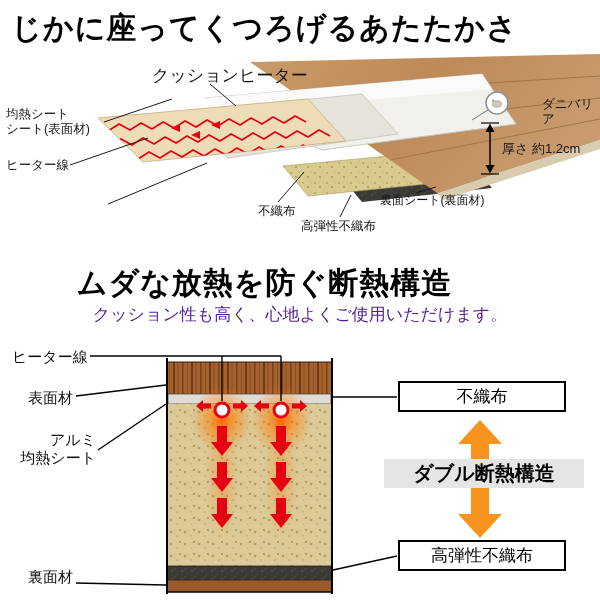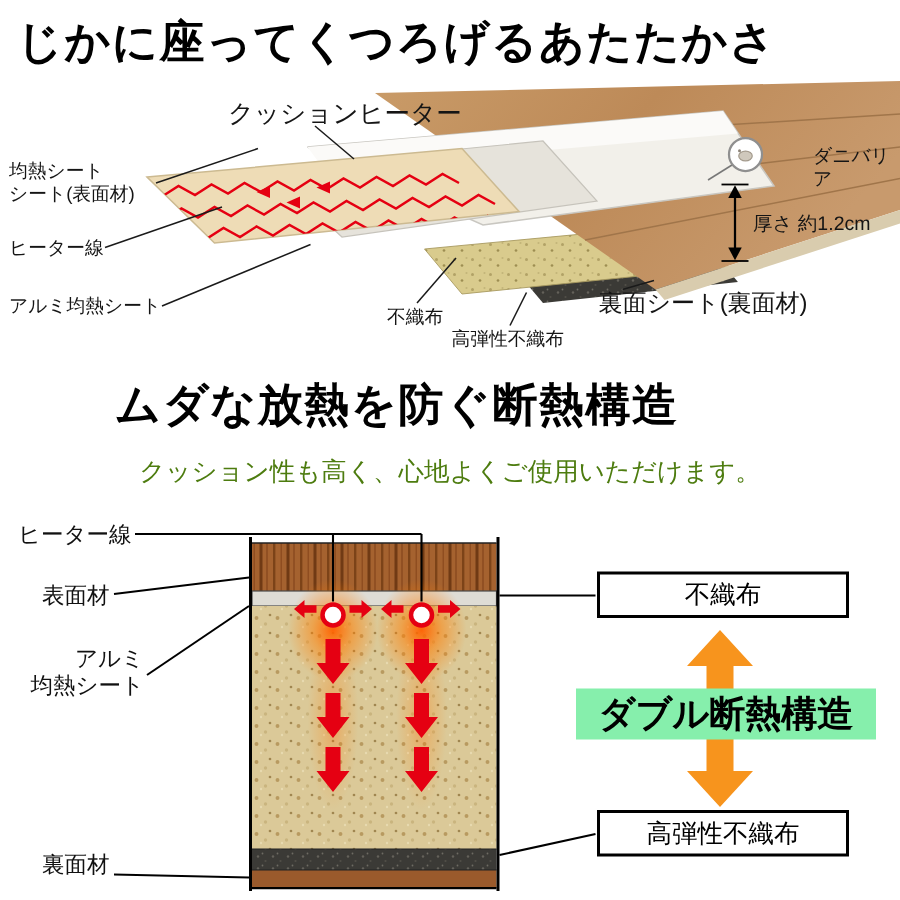--- a/index.html
+++ b/index.html
@@ -2,30 +2,30 @@
 <html><head>
 <meta charset="utf-8">
 <style>
   html,body{margin:0;padding:0;background:#fff;}
   .page{position:relative;width:600px;height:600px;background:#ffffff;overflow:hidden;
         font-family:"Liberation Sans",sans-serif;color:#111;}
   svg.canvas{position:absolute;left:0;top:0;}
   .ttl{position:absolute;left:0;width:529px;text-align:center;font-weight:bold;color:#000;
        letter-spacing:1px;margin:0;}
   .ttl.h1{top:8px;font-size:30px;}
-  .ttl.h2{top:250px;font-size:30px;}
-  .sub{position:absolute;top:303px;left:0;width:600px;text-align:center;font-size:17px;color:#4d7c0f;margin:0;}
+  .ttl.h2{top:263px;font-size:30px;}
+  .sub{position:absolute;top:303px;left:0;width:600px;text-align:center;font-size:17px;color:#4c1d95;margin:0;}
   .lbl{position:absolute;font-size:12.5px;line-height:1.22;color:#151515;white-space:pre-line;}
   .lbl.bold{font-weight:normal;}
   .lbl2{position:absolute;font-size:15px;line-height:1.18;color:#111;white-space:pre-line;}
   .infobox{position:absolute;width:168px;height:31px;border:2px solid #000;background:#fff;
            display:flex;align-items:center;justify-content:center;font-size:17px;color:#000;
            box-sizing:border-box;}
-  .dbl{position:absolute;left:384px;top:459px;width:200px;text-align:center;font-size:24px;
-       font-weight:bold;background:#86efac;color:#000;padding:1px 0;}
+  .dbl{position:absolute;left:384px;top:459px;width:200px;text-align:center;font-size:20px;
+       font-weight:bold;background:#e5e5e5;color:#000;padding:1px 0;}
 </style>
 </head>
 <body>
 
 <div class="page">
 
   <svg class="canvas" width="600" height="600" viewBox="0 0 600 600">
     <defs>
       <linearGradient id="woodGrad" x1="0" y1="0" x2="1" y2="0.35">
         <stop offset="0" stop-color="#c99b68"></stop>
@@ -178,24 +178,23 @@
 
     <polygon points="480,420 502,444 489,444 489,514 502,514 480,538 458,514 471,514 471,444 458,444" fill="#f7941d"></polygon>
   </svg>
 
   <h1 class="ttl h1">じかに座ってくつろげるあたたかさ</h1>
 
   <div class="lbl" style="left:152px;top:66px;font-size:17px">クッションヒーター</div>
   <div class="lbl" style="left:6px;top:107px">均熱シート
 シート(表面材)</div>
   <div class="lbl" style="left:6px;top:158px">ヒーター線</div>
-  <div class="lbl" style="left:6px;top:197px">アルミ均熱シート</div>
   <div class="lbl" style="left:258px;top:204px">不織布</div>
   <div class="lbl" style="left:301px;top:219px">高弾性不織布</div>
-  <div class="lbl" style="left:399px;top:193px;font-size:16px">裏面シート(裏面材)</div>
+  <div class="lbl" style="left:380px;top:193px;font-size:12px">裏面シート(裏面材)</div>
   <div class="lbl" style="left:542px;top:97px">ダニバリア</div>
   <div class="lbl bold" style="left:502px;top:141px;font-size:13px">厚さ 約1.2cm</div>
 
   <h2 class="ttl h2">ムダな放熱を防ぐ断熱構造</h2>
   <p class="sub">クッション性も高く、心地よくご使用いただけます。</p>
 
   <div class="lbl2" style="left:12px;top:348px">ヒーター線</div>
   <div class="lbl2" style="left:28px;top:389px">表面材</div>
   <div class="lbl2" style="left:10px;top:431px;width:86px;text-align:right">アルミ
 均熱シート</div>

